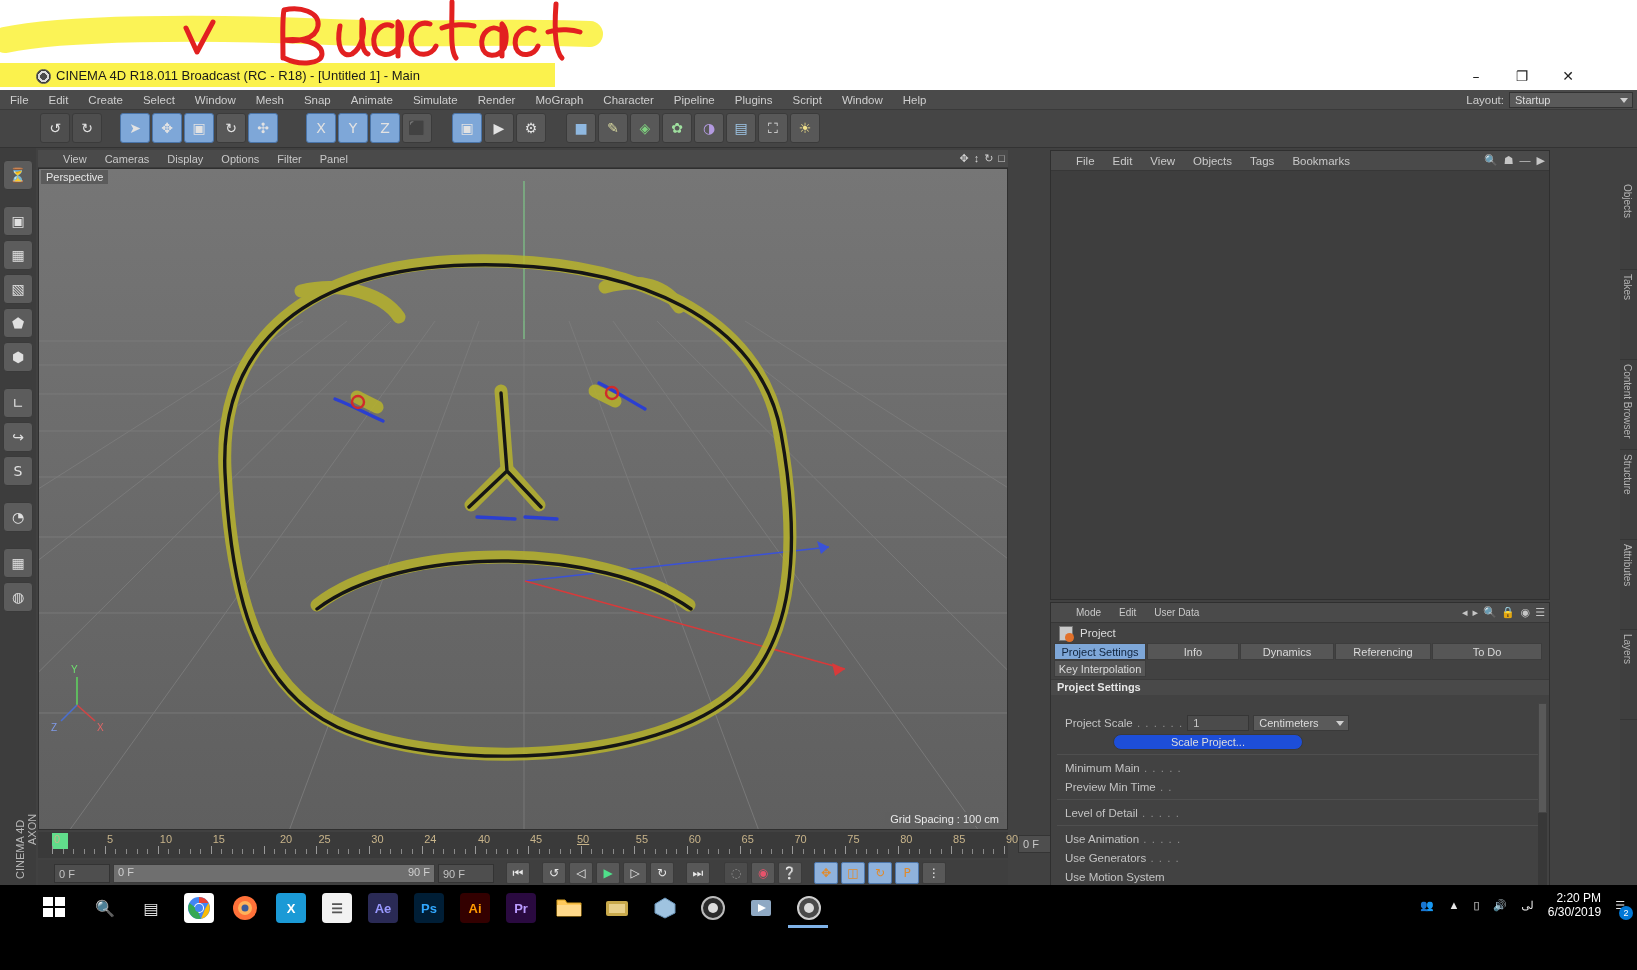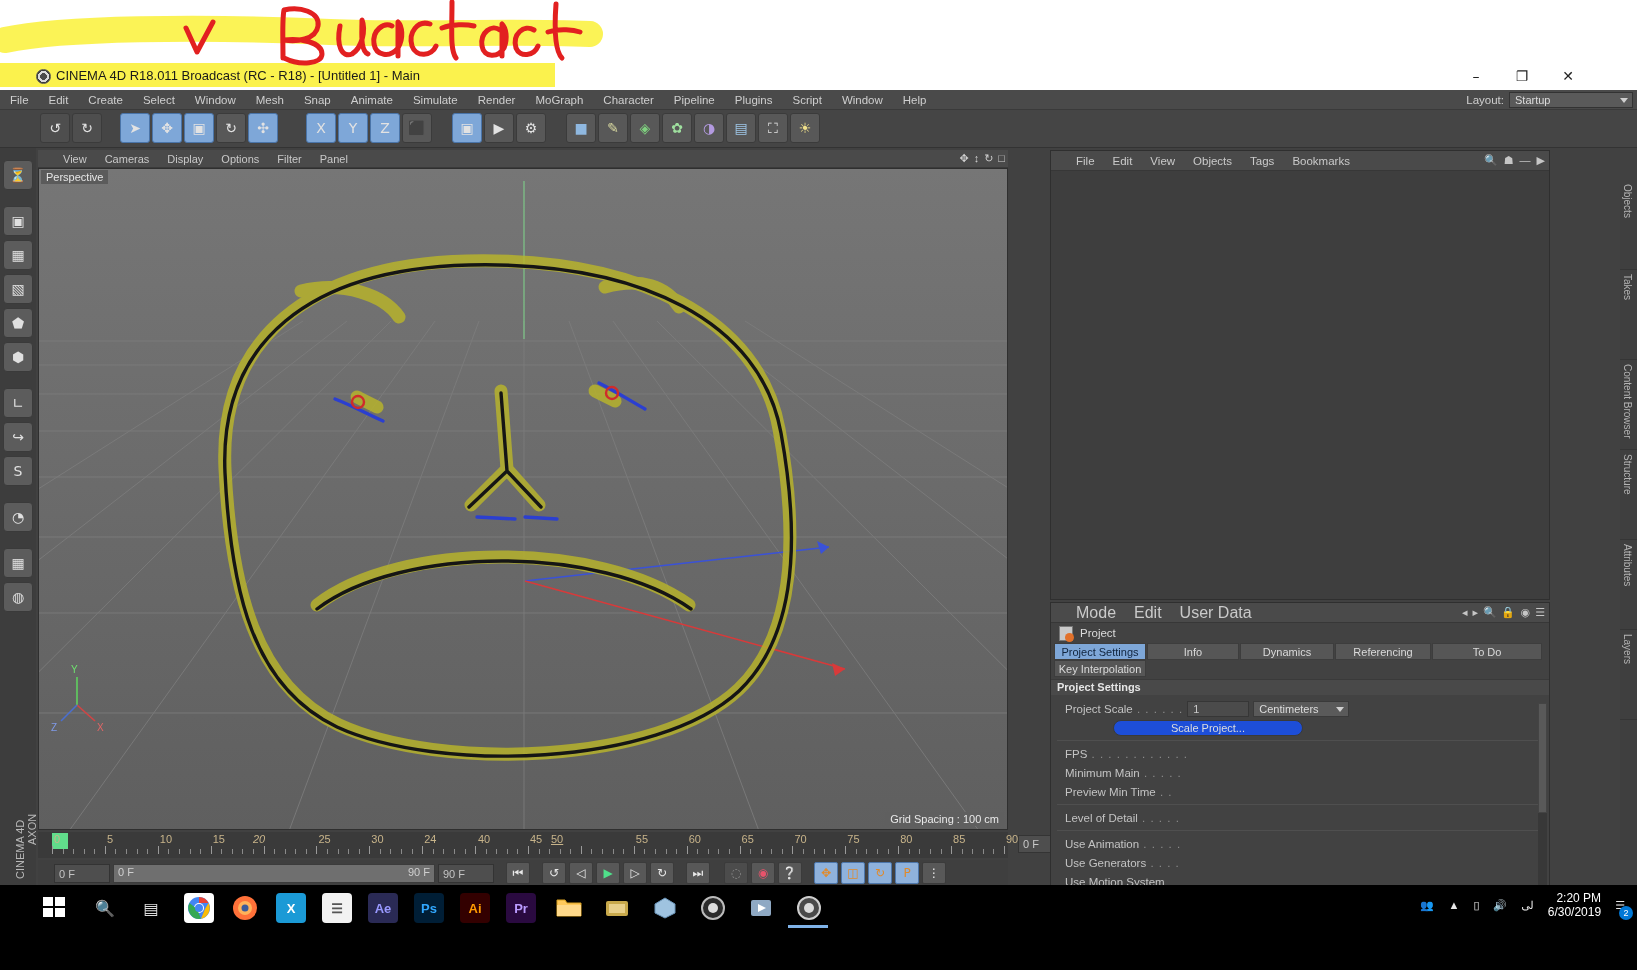--- a/index.html
+++ b/index.html
@@ -135,21 +135,21 @@
   #om-bar { height:20px; background:#4a4a4a; display:flex; align-items:center; padding-left:16px;
             position:relative; border-bottom:1px solid #373737;}
   #om-bar .omi { font-size:11.5px; color:#cacaca; padding:0 9px; }
   #om-icons { position:absolute; right:4px; top:3px; display:flex; gap:6px; color:#c6c6c6; font-size:11px;}
   #om-body { height:428px; background:#3e3e3e; }
 
   #attr { position:absolute; left:1050px; top:512px; width:500px; height:383px;
           background:#424242; border:1px solid #2f2f2f;}
   #at-bar { height:20px; background:#4a4a4a; display:flex; align-items:center; padding-left:16px;
             position:relative; border-bottom:1px solid #373737;}
-  #at-bar .ati { font-size:16px; color:#cacaca; padding:0 9px; }
+  #at-bar .ati { font-size:10px; color:#cacaca; padding:0 9px; }
   #at-icons { position:absolute; right:4px; top:3px; display:flex; gap:5px; color:#c6c6c6; font-size:11px;}
   #at-obj { height:20px; display:flex; align-items:center; gap:7px; padding-left:8px;
             font-size:11.5px; color:#dcdcdc;}
   #at-tabs { display:flex; height:17px; padding-left:3px; gap:1px;}
   #at-tabs .tab { background:#565656; color:#dadada; font-size:11px; display:flex;
                   align-items:center; justify-content:center; border:1px solid #3d3d3d;}
   #at-tabs .tab.active { background:#7ea7d8; color:#10243d; }
   #at-tabs2 { display:flex; height:17px; padding-left:3px; gap:1px; }
   #sec-title { height:16px; background:#494949; color:#e6e6e6; font-size:11px;
                font-weight:bold; padding-left:6px; line-height:15px; margin-top:2px;
@@ -473,21 +473,21 @@
           <div class="tl-tick" style="left: 116.356px; height: 5px; background: rgb(138, 138, 138);"></div>
           <div class="tl-tick" style="left: 126.933px; height: 5px; background: rgb(138, 138, 138);"></div>
           <div class="tl-tick" style="left: 137.511px; height: 5px; background: rgb(138, 138, 138);"></div>
           <div class="tl-tick" style="left: 148.089px; height: 5px; background: rgb(138, 138, 138);"></div>
           <div class="tl-num" style="left: 160.667px;">15</div>
           <div class="tl-tick" style="left: 158.667px; height: 8px;"></div>
           <div class="tl-tick" style="left: 169.244px; height: 5px; background: rgb(138, 138, 138);"></div>
           <div class="tl-tick" style="left: 179.822px; height: 5px; background: rgb(138, 138, 138);"></div>
           <div class="tl-tick" style="left: 190.4px; height: 5px; background: rgb(138, 138, 138);"></div>
           <div class="tl-tick" style="left: 200.978px; height: 5px; background: rgb(138, 138, 138);"></div>
-          <div class="tl-num" style="left: 201px; font-style: italic;">20</div>
+          <div class="tl-num" style="left: 228px;">20</div>
           <div class="tl-tick" style="left: 211.556px; height: 8px;"></div>
           <div class="tl-tick" style="left: 222.133px; height: 5px; background: rgb(138, 138, 138);"></div>
           <div class="tl-tick" style="left: 232.711px; height: 5px; background: rgb(138, 138, 138);"></div>
           <div class="tl-tick" style="left: 243.289px; height: 5px; background: rgb(138, 138, 138);"></div>
           <div class="tl-tick" style="left: 253.867px; height: 5px; background: rgb(138, 138, 138);"></div>
           <div class="tl-num" style="left: 266.444px;">25</div>
           <div class="tl-tick" style="left: 264.444px; height: 8px;"></div>
           <div class="tl-tick" style="left: 275.022px; height: 5px; background: rgb(138, 138, 138);"></div>
           <div class="tl-tick" style="left: 285.6px; height: 5px; background: rgb(138, 138, 138);"></div>
           <div class="tl-tick" style="left: 296.178px; height: 5px; background: rgb(138, 138, 138);"></div>
@@ -509,21 +509,21 @@
           <div class="tl-tick" style="left: 433.689px; height: 5px; background: rgb(138, 138, 138);"></div>
           <div class="tl-tick" style="left: 444.267px; height: 5px; background: rgb(138, 138, 138);"></div>
           <div class="tl-tick" style="left: 454.844px; height: 5px; background: rgb(138, 138, 138);"></div>
           <div class="tl-tick" style="left: 465.422px; height: 5px; background: rgb(138, 138, 138);"></div>
           <div class="tl-num" style="left: 478px;">45</div>
           <div class="tl-tick" style="left: 476px; height: 8px;"></div>
           <div class="tl-tick" style="left: 486.578px; height: 5px; background: rgb(138, 138, 138);"></div>
           <div class="tl-tick" style="left: 497.156px; height: 5px; background: rgb(138, 138, 138);"></div>
           <div class="tl-tick" style="left: 507.733px; height: 5px; background: rgb(138, 138, 138);"></div>
           <div class="tl-tick" style="left: 518.311px; height: 5px; background: rgb(138, 138, 138);"></div>
-          <div class="tl-num" style="left: 499px; text-decoration: underline;">50</div>
+          <div class="tl-num" style="left: 525px; text-decoration: underline;">50</div>
           <div class="tl-tick" style="left: 528.889px; height: 8px;"></div>
           <div class="tl-tick" style="left: 539.467px; height: 5px; background: rgb(138, 138, 138);"></div>
           <div class="tl-tick" style="left: 550.044px; height: 5px; background: rgb(138, 138, 138);"></div>
           <div class="tl-tick" style="left: 560.622px; height: 5px; background: rgb(138, 138, 138);"></div>
           <div class="tl-tick" style="left: 571.2px; height: 5px; background: rgb(138, 138, 138);"></div>
           <div class="tl-num" style="left: 583.778px;">55</div>
           <div class="tl-tick" style="left: 581.778px; height: 8px;"></div>
           <div class="tl-tick" style="left: 592.356px; height: 5px; background: rgb(138, 138, 138);"></div>
           <div class="tl-tick" style="left: 602.933px; height: 5px; background: rgb(138, 138, 138);"></div>
           <div class="tl-tick" style="left: 613.511px; height: 5px; background: rgb(138, 138, 138);"></div>
@@ -697,39 +697,34 @@
         <div class="tab" style="width:94px">Dynamics</div>
         <div class="tab" style="width:96px">Referencing</div>
         <div class="tab" style="width:110px">To Do</div>
       </div>
       <div id="at-tabs2">
         <div class="tab" style="width:92px;background:#565656;color:#dadada;border:1px solid #3d3d3d;display:flex;align-items:center;justify-content:center;font-size:11px">Key Interpolation</div>
       </div>
 
       <div id="sec-title">Project Settings</div>
 
-      <div class="prow" style="margin-top:4px">
+      <div class="prow" style="margin-top:18px">
         <span class="plabel">Project Scale</span>
         <span class="dots">&nbsp;. . . . . .&nbsp;</span>
         <div class="pfield" style="width:62px">1</div>
         <div class="pdrop" style="width:96px;margin-left:4px">
           <span>Centimeters</span>
           <span class="arrow"></span>
         </div>
       </div>
       <div class="prow">
         <div class="pbtn" style="width:190px;margin-left:48px">Scale Project...</div>
       </div>
       <div class="sep"></div>
 
-      <div class="prow">
-        <span class="plabel">FPS</span>
-        <span class="dots">&nbsp;. . . . . . . . . . . .&nbsp;</span>
-
-      </div>
       <div class="prow">
         <span class="plabel">Minimum Main</span>
         <span class="dots">&nbsp;. . . . .&nbsp;</span>
 
       </div>
       <div class="prow">
         <span class="plabel">Preview Min Time</span>
         <span class="dots">&nbsp;. .&nbsp;</span>
 
       </div>

